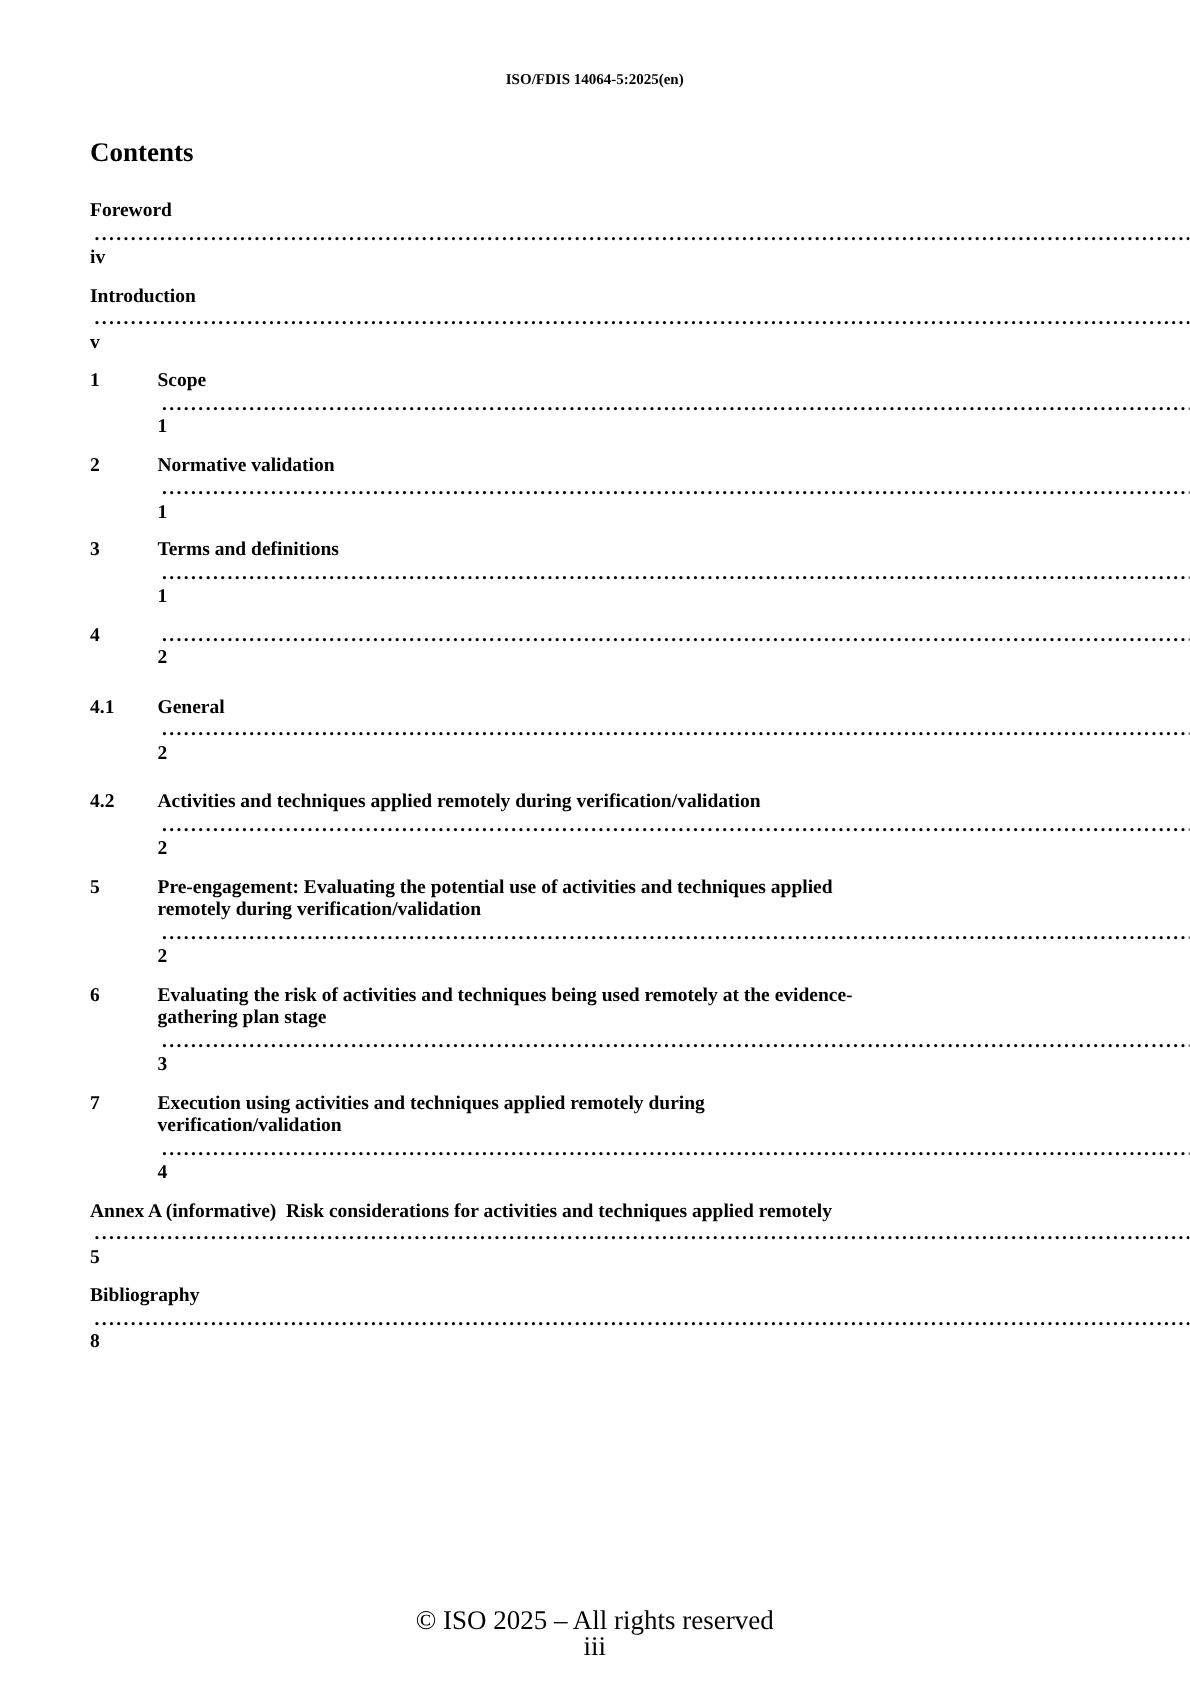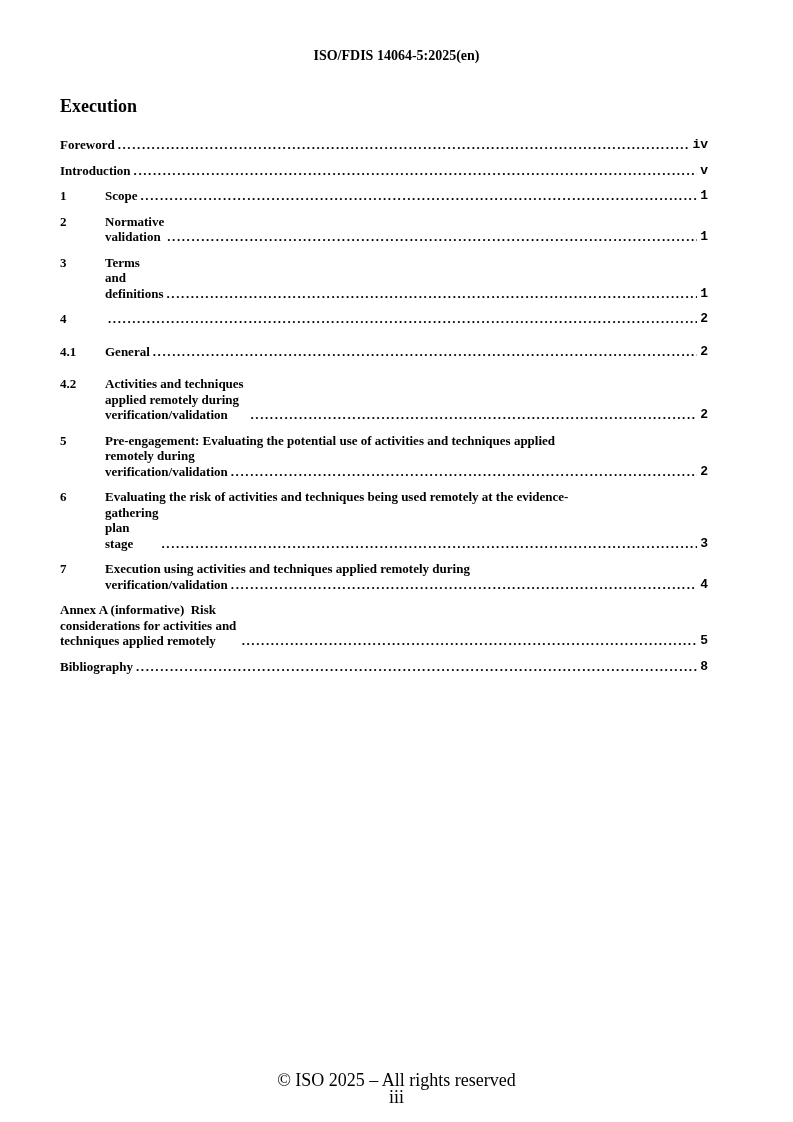--- a/index.html
+++ b/index.html
@@ -9,21 +9,21 @@
     height: 1122px;
     position: relative;
     font-family: "Liberation Serif", "DejaVu Serif", serif;
     color: #000;
     overflow: hidden;
   }
   .page-header {
     padding-top: 48px;
     text-align: center;
     font-weight: 700;
-    font-size: 14px;
+    font-size: 10px;
   }
   .content {
     margin: 32px 85px 0 60px; 
   }
   .contents-heading {
     font-weight: 700;
     font-size: 18px;
     margin-bottom: 20px;
   }
   .toc-entry {
@@ -36,58 +36,58 @@
   }
   .toc-entry.subclause { margin-top: 17px; }
   .toc-num {
     flex: 0 0 45px;
     font-weight: 700;
   }
   .toc-text { flex: 1 1 auto; min-width: 0; }
   .toc-line { display: block; }
   .toc-line.last {
     display: flex;
-    align-items: flex-end;
+    align-items: flex-start;
+    flex-direction: column;
   }
   .toc-line-text { white-space: pre-wrap; }
   .leader {
     flex: 1 1 auto;
     min-width: 12px;
     overflow: hidden;
     white-space: nowrap;
     margin: 0 3px 0 3px;
     font-weight: 700;
   }
   .leader::after {
     content: "....................................................................................................................................................................................................................................................................";
     letter-spacing: 1.6px;
   }
   .toc-page {
     flex: 0 0 auto;
     text-align: right;
     font-weight: 700;
-    font-family: Liberation Mono, monospace;
   }
   .page-footer {
     position: absolute;
     left: 0;
     right: 0;
     bottom: 16px;
     text-align: center;
     font-size: 18px;
     line-height: 17px;
   }
 </style>
 </head>
 <body>
 
 <div class="page-header">ISO/FDIS 14064-5:2025(en)</div>
 
 <div class="content">
-  <div class="contents-heading">Execution</div>
+  <div class="contents-heading">Contents</div>
 
   <div>
       <div class="toc-entry front">
         <div class="toc-text">
           <div class="toc-line last">
             <span class="toc-line-text">Foreword</span>
             <span class="leader"></span>
             <span class="toc-page">iv</span>
           </div>
         </div>

